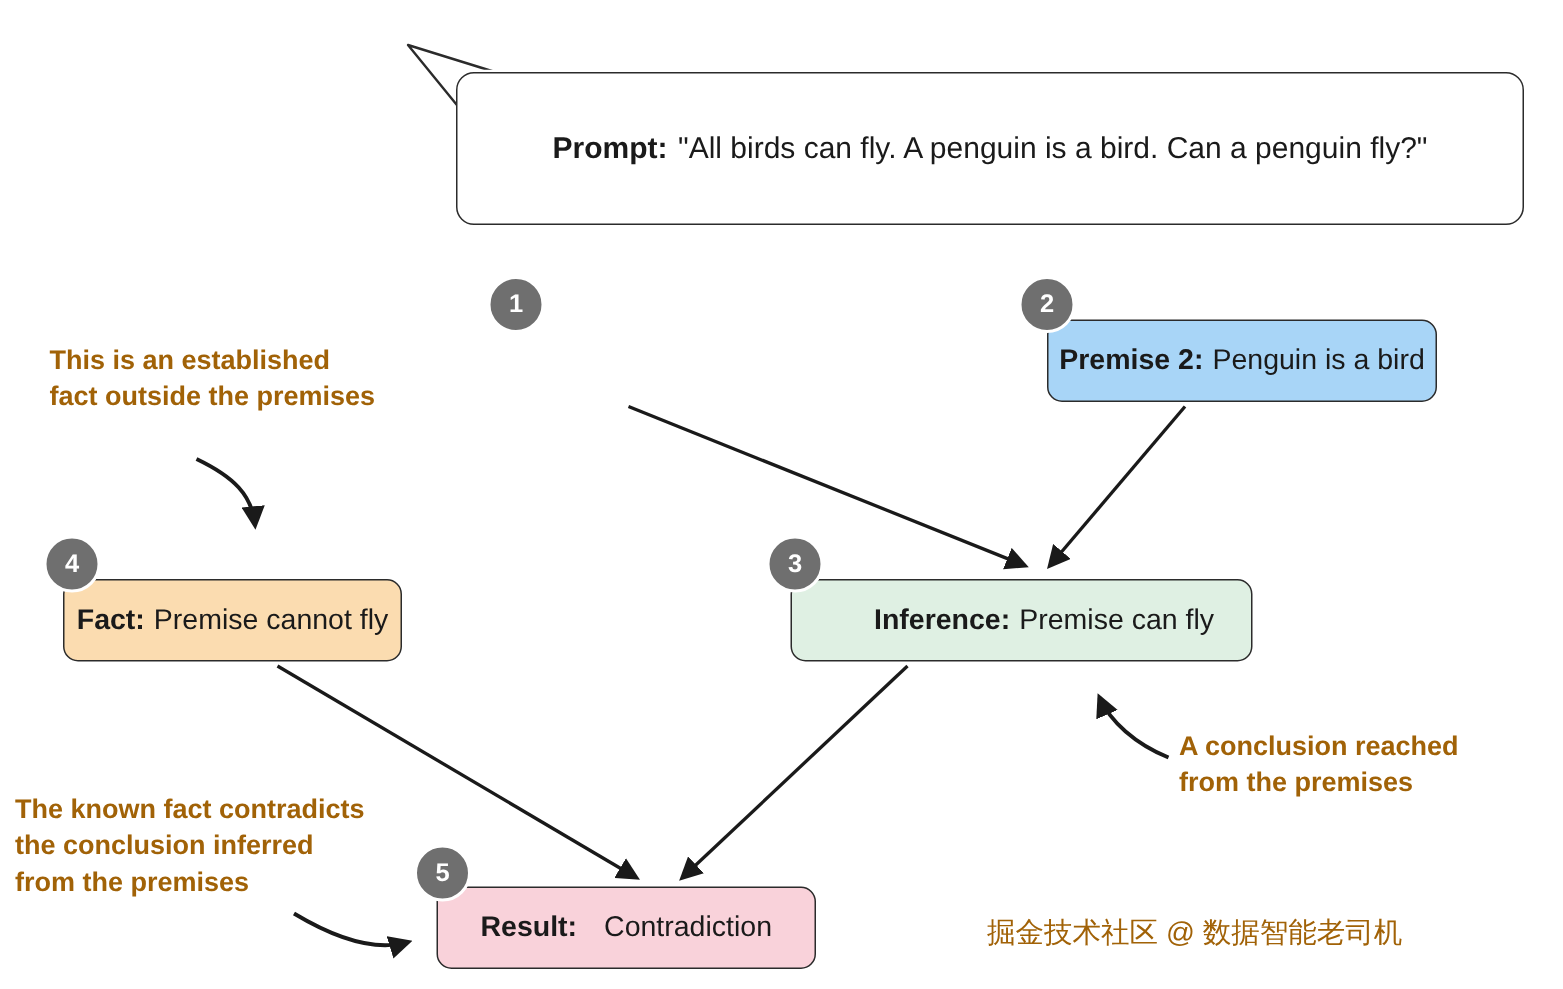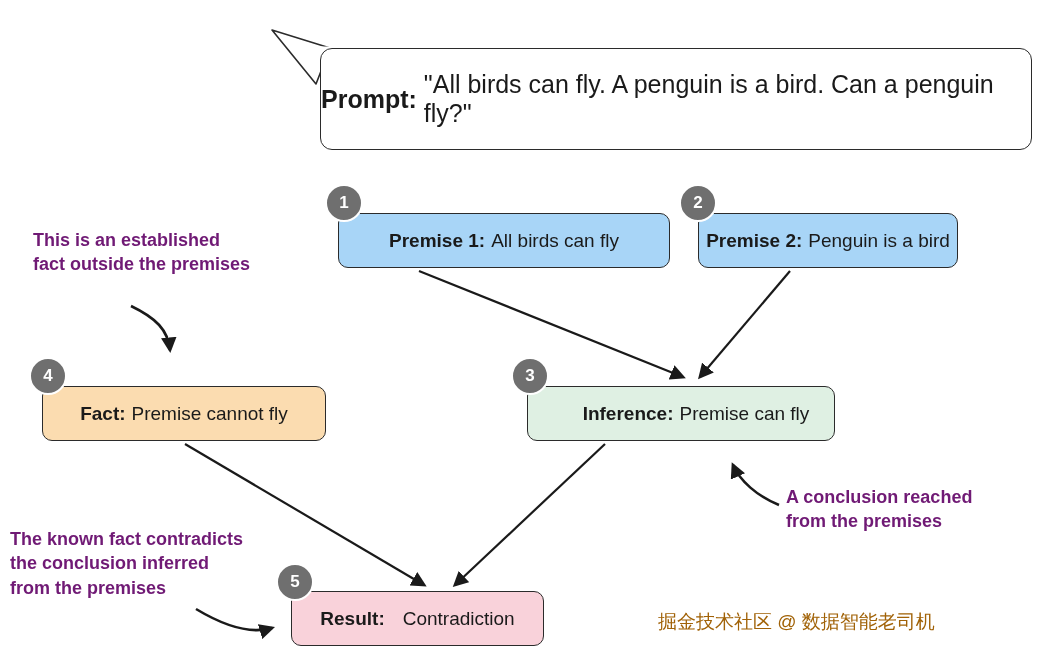--- a/index.html
+++ b/index.html
@@ -37,32 +37,32 @@
     color: #1a1a1a;
     white-space: nowrap;
     padding: 0 18px;
   }
   .node .lbl {
     font-weight: bold;
     margin-right: 6px;
   }
   .prompt-box {
     position: absolute;
-    left: 320px;
+    left: 304px;
     top: 48px;
     width: 712px;
     height: 102px;
     box-sizing: border-box;
     background: #ffffff;
     border: 1.6px solid #2b2b2b;
     border-radius: 12px;
     display: flex;
     align-items: center;
     justify-content: center;
-    font-size: 25px;
+    font-size: 20px;
     color: #1a1a1a;
   }
   .prompt-box .lbl {
     font-weight: bold;
     margin-right: 7px;
   }
   .premise1 {
     left: 338px;
     top: 213px;
     width: 332px;
@@ -72,21 +72,21 @@
   .premise2 {
     left: 698px;
     top: 213px;
     width: 260px;
     height: 55px;
     background: #a8d5f7;
   }
   .fact {
     left: 42px;
     top: 386px;
-    width: 284px;
+    width: 226px;
     height: 55px;
     background: #fbdcb0;
   }
   .inference {
     left: 527px;
     top: 386px;
     width: 308px;
     height: 55px;
     background: #dff0e3;
     padding-left: 48px;
@@ -115,21 +115,21 @@
   }
   .badge-1 { left: 325px; top: 184px; }
   .badge-2 { left: 679px; top: 184px; }
   .badge-3 { left: 511px; top: 357px; }
   .badge-4 { left: 29px; top: 357px; }
   .badge-5 { left: 276px; top: 563px; }
   .annot {
     position: absolute;
     font-size: 18px;
     font-weight: bold;
-    color: #701a75;
+    color: #a16207;
     line-height: 1.35;
     white-space: pre-line;
   }
   .annot-fact { left: 33px; top: 228px; }
   .annot-conclusion { left: 786px; top: 485px; }
   .annot-contradiction { left: 10px; top: 527px; }
   .watermark {
     position: absolute;
     left: 658px;
     top: 609px;
@@ -166,24 +166,20 @@
     <path d="M 131 306 C 156 318, 168 330, 170 350" stroke="#1a1a1a" stroke-width="2.6" fill="none" marker-end="url(#arrow-sm)"></path>
     <path d="M 779 505 C 757 496, 740 481, 733 465" stroke="#1a1a1a" stroke-width="2.6" fill="none" marker-end="url(#arrow-sm)"></path>
     <path d="M 196 609 C 226 627, 252 634, 272 628" stroke="#1a1a1a" stroke-width="2.6" fill="none" marker-end="url(#arrow-sm)"></path>
   </svg>
 
   <div class="prompt-box">
     <span class="lbl">Prompt:</span>
     <span>"All birds can fly. A penguin is a bird. Can a penguin fly?"</span>
   </div>
 
-  <div class="node premise1">
-    <span class="lbl">Premise 1:</span>
-    <span>All birds can fly</span>
-  </div>
 
   <div class="node premise2">
     <span class="lbl">Premise 2:</span>
     <span>Penguin is a bird</span>
   </div>
 
   <div class="node fact">
     <span class="lbl">Fact:</span>
     <span>Premise cannot fly</span>
   </div>

